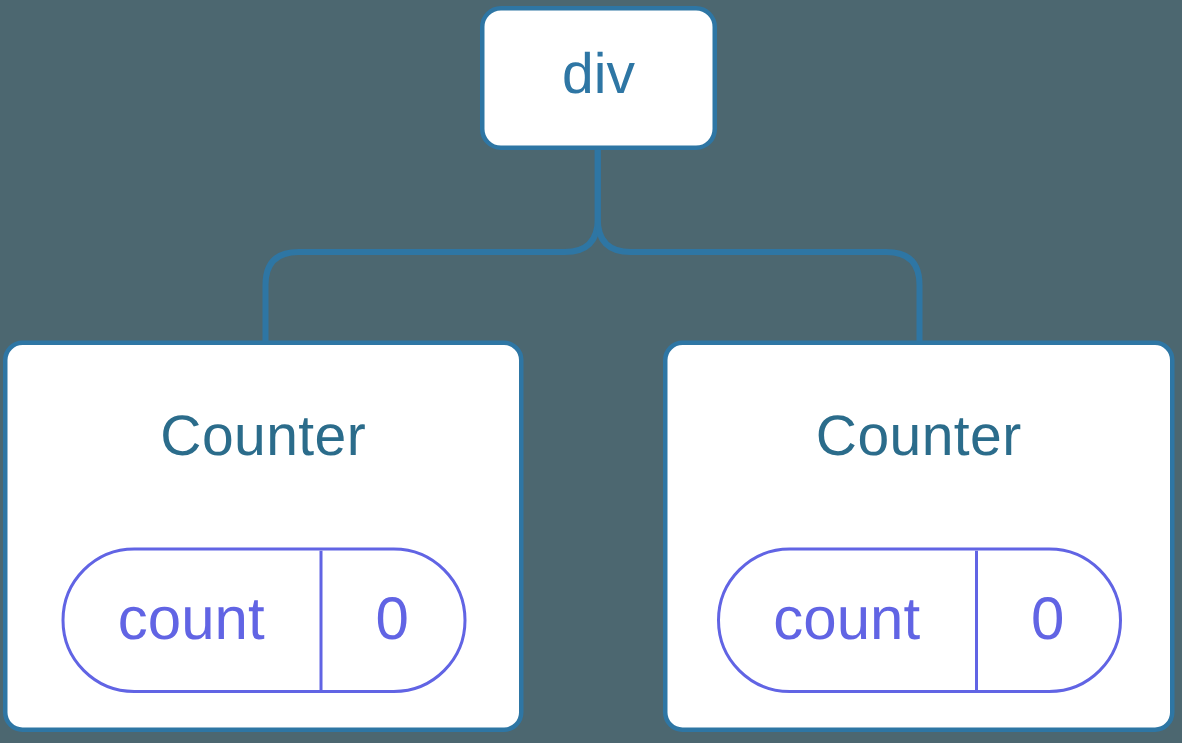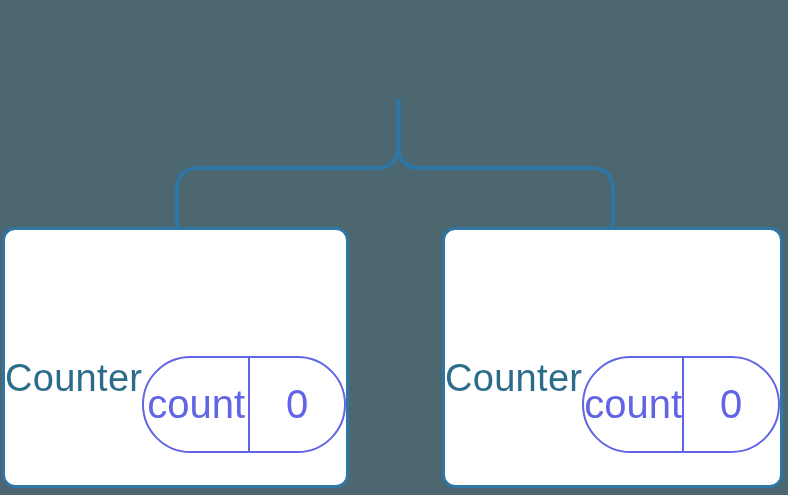--- a/index.html
+++ b/index.html
@@ -55,20 +55,21 @@
     padding-bottom: 4px;
   }
   .card {
     position: absolute;
     top: 227px;
     height: 261px;
     background: var(--node-background);
     border: 3.5px solid var(--node-border);
     border-radius: 13px;
     display: flex;
+    flex-direction: column;
     align-items: center;
     padding-top: 40px;
   }
   .card-left  { left: 2px;   width: 347px; }
   .card-right { left: 442px; width: 341px; }
   .card-title {
     font-size: 38px;
     font-weight: 500;
     letter-spacing: 0.3px;
     line-height: 42px;
@@ -106,20 +107,23 @@
 </head>
 <body>
 
 <div class="stage">
 
   <svg class="connectors" viewBox="0 0 788 495" aria-hidden="true">
     <path d="M398.5 98 V146 Q398.5 168 376.5 168 H199 Q177 168 177 190 V232"></path>
     <path d="M398.5 98 V146 Q398.5 168 420.5 168 H591 Q613 168 613 190 V232"></path>
   </svg>
 
+  <div class="root-node">
+    <span class="root-label">div</span>
+  </div>
 
   <div class="card card-left">
     <div class="card-title">Counter</div>
     <div class="pill">
       <div class="pill-key">count</div>
       <div class="pill-value">0</div>
     </div>
   </div>
 
   <div class="card card-right">

